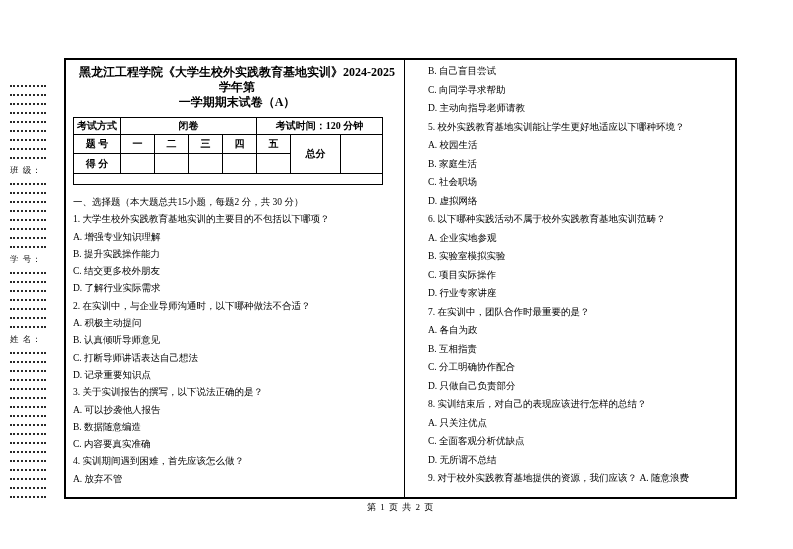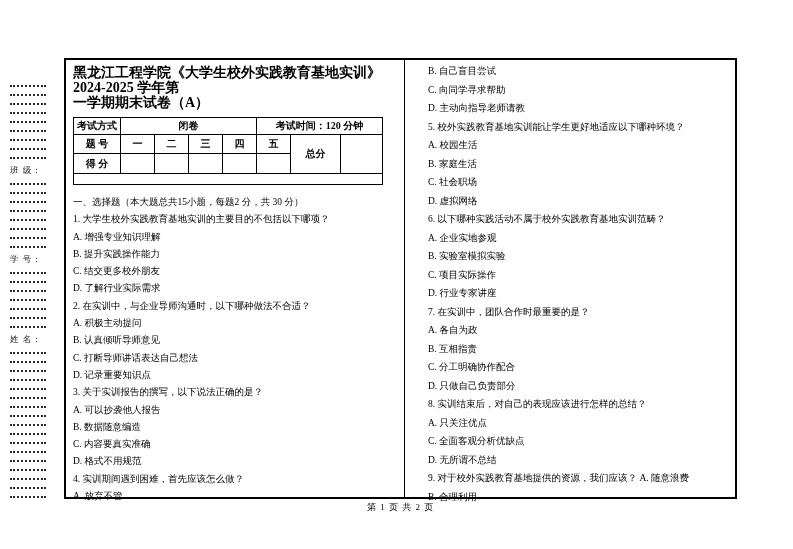--- a/index.html
+++ b/index.html
@@ -10,21 +10,21 @@
   .sidebar { position:absolute; left:10px; top:84px; width:40px; }
   .dotline { width:36px; height:3px; border-bottom:2px dotted #2a2a2a; margin-bottom:6px; }
   .sblabel { font-size:8.5px; letter-spacing:1px; margin:4px 0 5px 0; white-space:nowrap; color:#111; }
 
   
   .exam-box { position:absolute; left:64px; top:58px; width:673px; height:441px; border:2px solid #000; background:#fff; }
   .col-divider { position:absolute; left:338px; top:0; height:100%; width:0; border-left:1.5px solid #000; }
 
   
   .left-col { position:absolute; left:7px; top:3px; width:328px; }
-  .paper-title { text-align:left; font-weight:bold; font-size:14px; line-height:15px; margin-top:2px; }
+  .paper-title { text-align:center; font-weight:bold; font-size:12px; line-height:15px; margin-top:2px; }
 
   table.info { border-collapse:collapse; margin-top:7px; table-layout:fixed; }
   table.info td { border:1px solid #000; text-align:center; vertical-align:middle;
                   font-size:10px; font-weight:bold; padding:0 2px; overflow:hidden; white-space:nowrap; }
   .r1 td { height:17px; }
   .r2 td { height:19px; }
   .r3 td { height:20px; }
   .r4 td { height:11px; border-top:1px solid #000; }
   td.timecell { text-align:left; padding-left:5px;margin-top:23px; }
 
@@ -149,21 +149,20 @@
         <div class="qline-l">D. 了解行业实际需求</div>
         <div class="qline-l">2. 在实训中，与企业导师沟通时，以下哪种做法不合适？</div>
         <div class="qline-l">A. 积极主动提问</div>
         <div class="qline-l">B. 认真倾听导师意见</div>
         <div class="qline-l">C. 打断导师讲话表达自己想法</div>
         <div class="qline-l">D. 记录重要知识点</div>
         <div class="qline-l">3. 关于实训报告的撰写，以下说法正确的是？</div>
         <div class="qline-l">A. 可以抄袭他人报告</div>
         <div class="qline-l">B. 数据随意编造</div>
         <div class="qline-l">C. 内容要真实准确</div>
-        <div class="qline-l">D. 格式不用规范</div>
         <div class="qline-l">4. 实训期间遇到困难，首先应该怎么做？</div>
         <div class="qline-l">A. 放弃不管</div>
       </div>
   </div>
 
   <div class="right-col">
       <div class="qline-r">B. 自己盲目尝试</div>
       <div class="qline-r">C. 向同学寻求帮助</div>
       <div class="qline-r">D. 主动向指导老师请教</div>
       <div class="qline-r">5. 校外实践教育基地实训能让学生更好地适应以下哪种环境？</div>
@@ -179,17 +178,16 @@
       <div class="qline-r">7. 在实训中，团队合作时最重要的是？</div>
       <div class="qline-r">A. 各自为政</div>
       <div class="qline-r">B. 互相指责</div>
       <div class="qline-r">C. 分工明确协作配合</div>
       <div class="qline-r">D. 只做自己负责部分</div>
       <div class="qline-r">8. 实训结束后，对自己的表现应该进行怎样的总结？</div>
       <div class="qline-r">A. 只关注优点</div>
       <div class="qline-r">C. 全面客观分析优缺点</div>
       <div class="qline-r">D. 无所谓不总结</div>
       <div class="qline-r">9. 对于校外实践教育基地提供的资源，我们应该？ A. 随意浪费</div>
-      <div class="qline-r">B. 合理利用</div>
     </div>
 </div>
 
 <div class="page-footer">第 1 页 共 2 页</div>
 
 </body></html>

